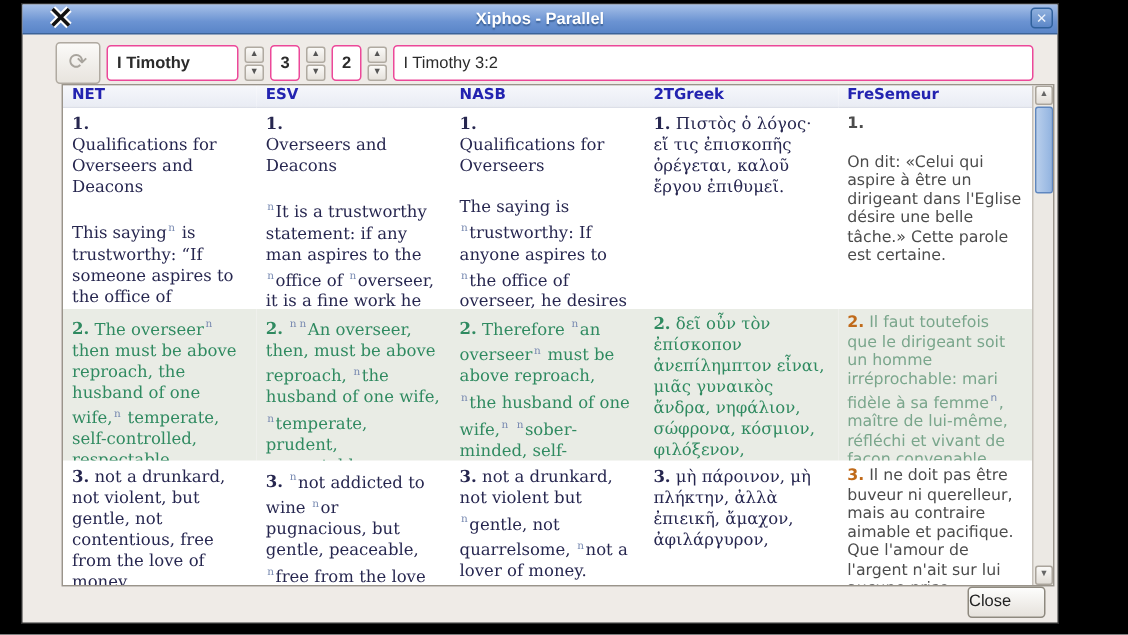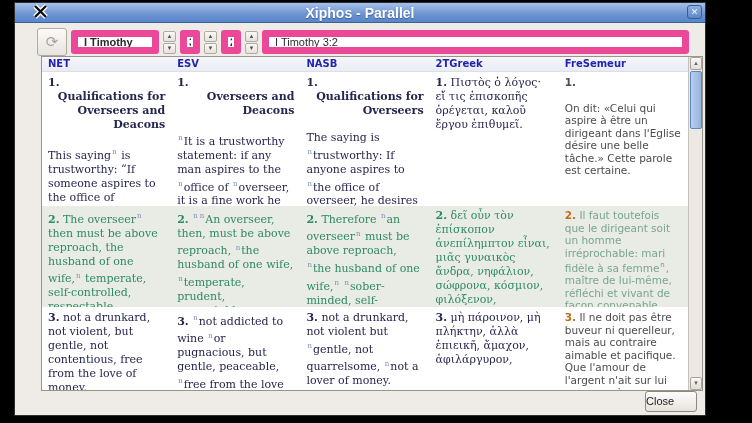--- a/index.html
+++ b/index.html
@@ -12,21 +12,21 @@
     background:#efebe7;border:1px solid #2f2f2f;box-sizing:border-box;
   }
   
   .titlebar{
     position:relative;height:19px;
     background:linear-gradient(#a6c0e8,#6b93d2 60%,#5a85c8);
     border-bottom:1px solid #3c6398;
     display:flex;align-items:center;justify-content:center;
   }
   .titlebar .title{
-    color:#fff;font-size:14px;font-weight:bold;
+    color:#fff;font-size:11px;font-weight:bold;
     text-shadow:0 1px 1px #3a5f94;
   }
   .titlebar-close{
     position:absolute;right:3px;top:2px;width:15px;height:14px;
     background:linear-gradient(#8fb0dd,#5c87c8);
     border:1px solid #30619c;border-radius:3px;
     color:#eef4fc;font-size:9px;line-height:13px;text-align:center;
     box-sizing:border-box;cursor:default;
   }
   .x-cursor{position:absolute;left:18px;top:1px;width:16px;height:16px;}
@@ -35,21 +35,21 @@
     display:flex;align-items:center;gap:4px;
     padding:5px 16px 4px 22px;height:28px;
   }
   .tb-button{
     width:30px;height:28px;border:1px solid #b0aaa1;border-radius:3px;
     background:linear-gradient(#fbfaf8,#e8e4de);
     color:#a8a49d;font-size:15px;line-height:26px;text-align:center;
     box-sizing:border-box;
   }
   .entry{
-    height:24px;border:7px solid #ec4899;border-radius:3px;background:#fff;
+    height:24px;border:1px solid #ec4899;border-radius:3px;background:#fff;
     box-sizing:border-box;font-family:"Liberation Sans",sans-serif;
     font-size:11px;color:#2b2b2b;padding:0 6px;outline:none;
   }
   .entry.book{width:88px;font-weight:bold;}
   .entry.num{width:20px;text-align:center;font-weight:bold;padding:0 2px;}
   .entry.lookup{flex:1;}
   .spin{display:flex;flex-direction:column;gap:1px;width:13px;}
   .spin .sbtn{
     height:11px;border:1px solid #b0aaa1;border-radius:2px;
     background:linear-gradient(#faf9f7,#e6e2dc);
@@ -76,21 +76,21 @@
   .row2 .cell{background:#e9ece5;padding-top:3px;}
   .serif{font-family:"DejaVu Serif","Liberation Serif",serif;font-size:11px;line-height:14px;}
   .sans{font-family:"DejaVu Sans","Liberation Sans",sans-serif;font-size:10.5px;line-height:12.5px;}
   .c-dark{color:#26264f;}
   .c-green{color:#2f8a60;}
   .fs-dark{color:#4c4c4c;}
   .fs-green{color:#7aa68c;}
   .vnum{font-weight:bold;}
   .num-orange{color:#c06a1a;}
   .has-heading .vnum{display:block;}
-  .heading{font-weight:bold;margin:0;text-align:right;}
+  .heading{font-weight:normal;margin:0;}
   .heading:empty{display:none;}
   .has-heading .vtext{display:block;margin-top:13px;}
   sup.fn{font-size:7px;color:#7688b0;vertical-align:super;margin:0 1px;}
   
   .scrollbar{
     position:absolute;right:0;top:0;width:14px;height:333px;
     background:#ece9e4;border-left:1px solid #c6c1ba;box-sizing:border-box;
   }
   .sc-step{
     position:absolute;left:1px;width:12px;height:13px;

